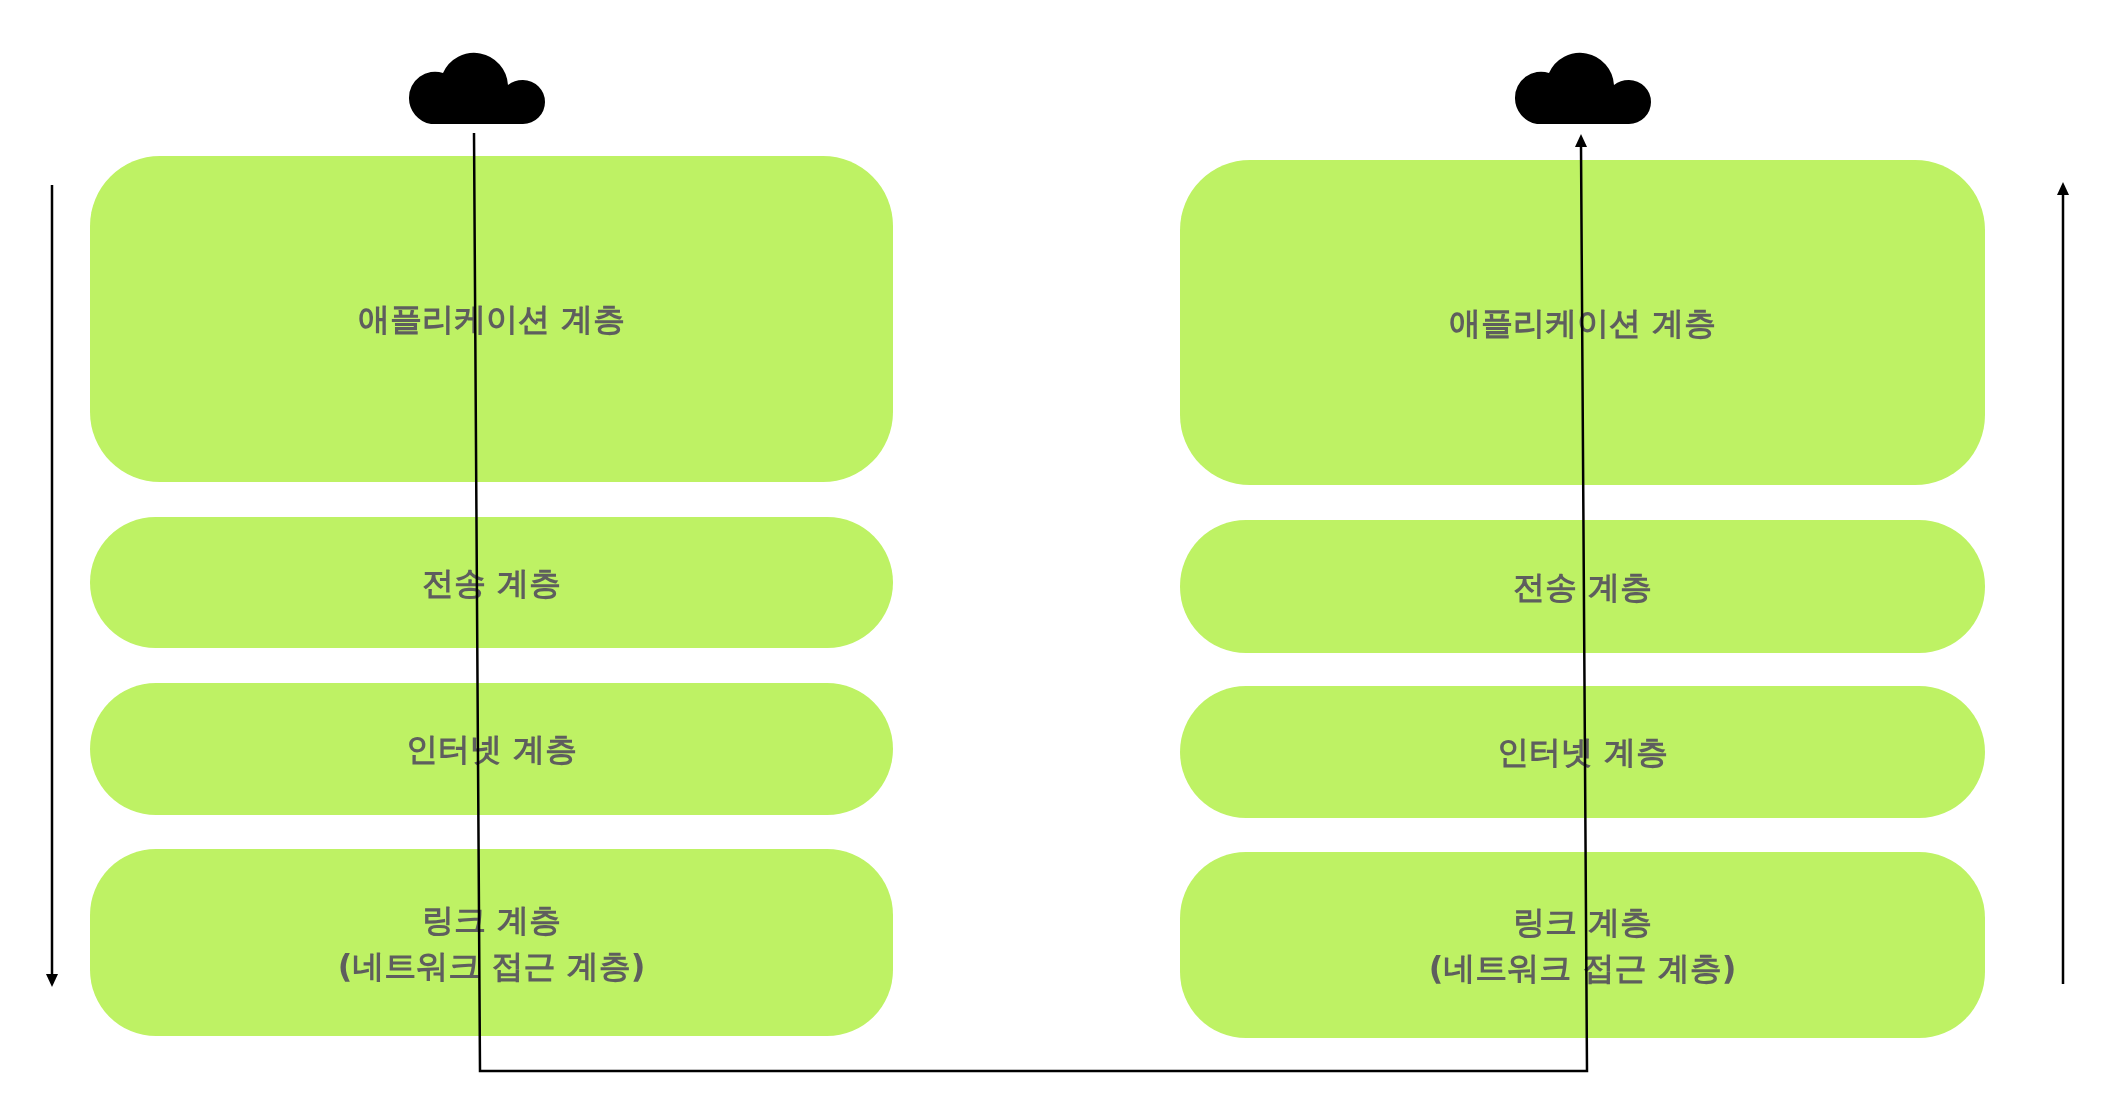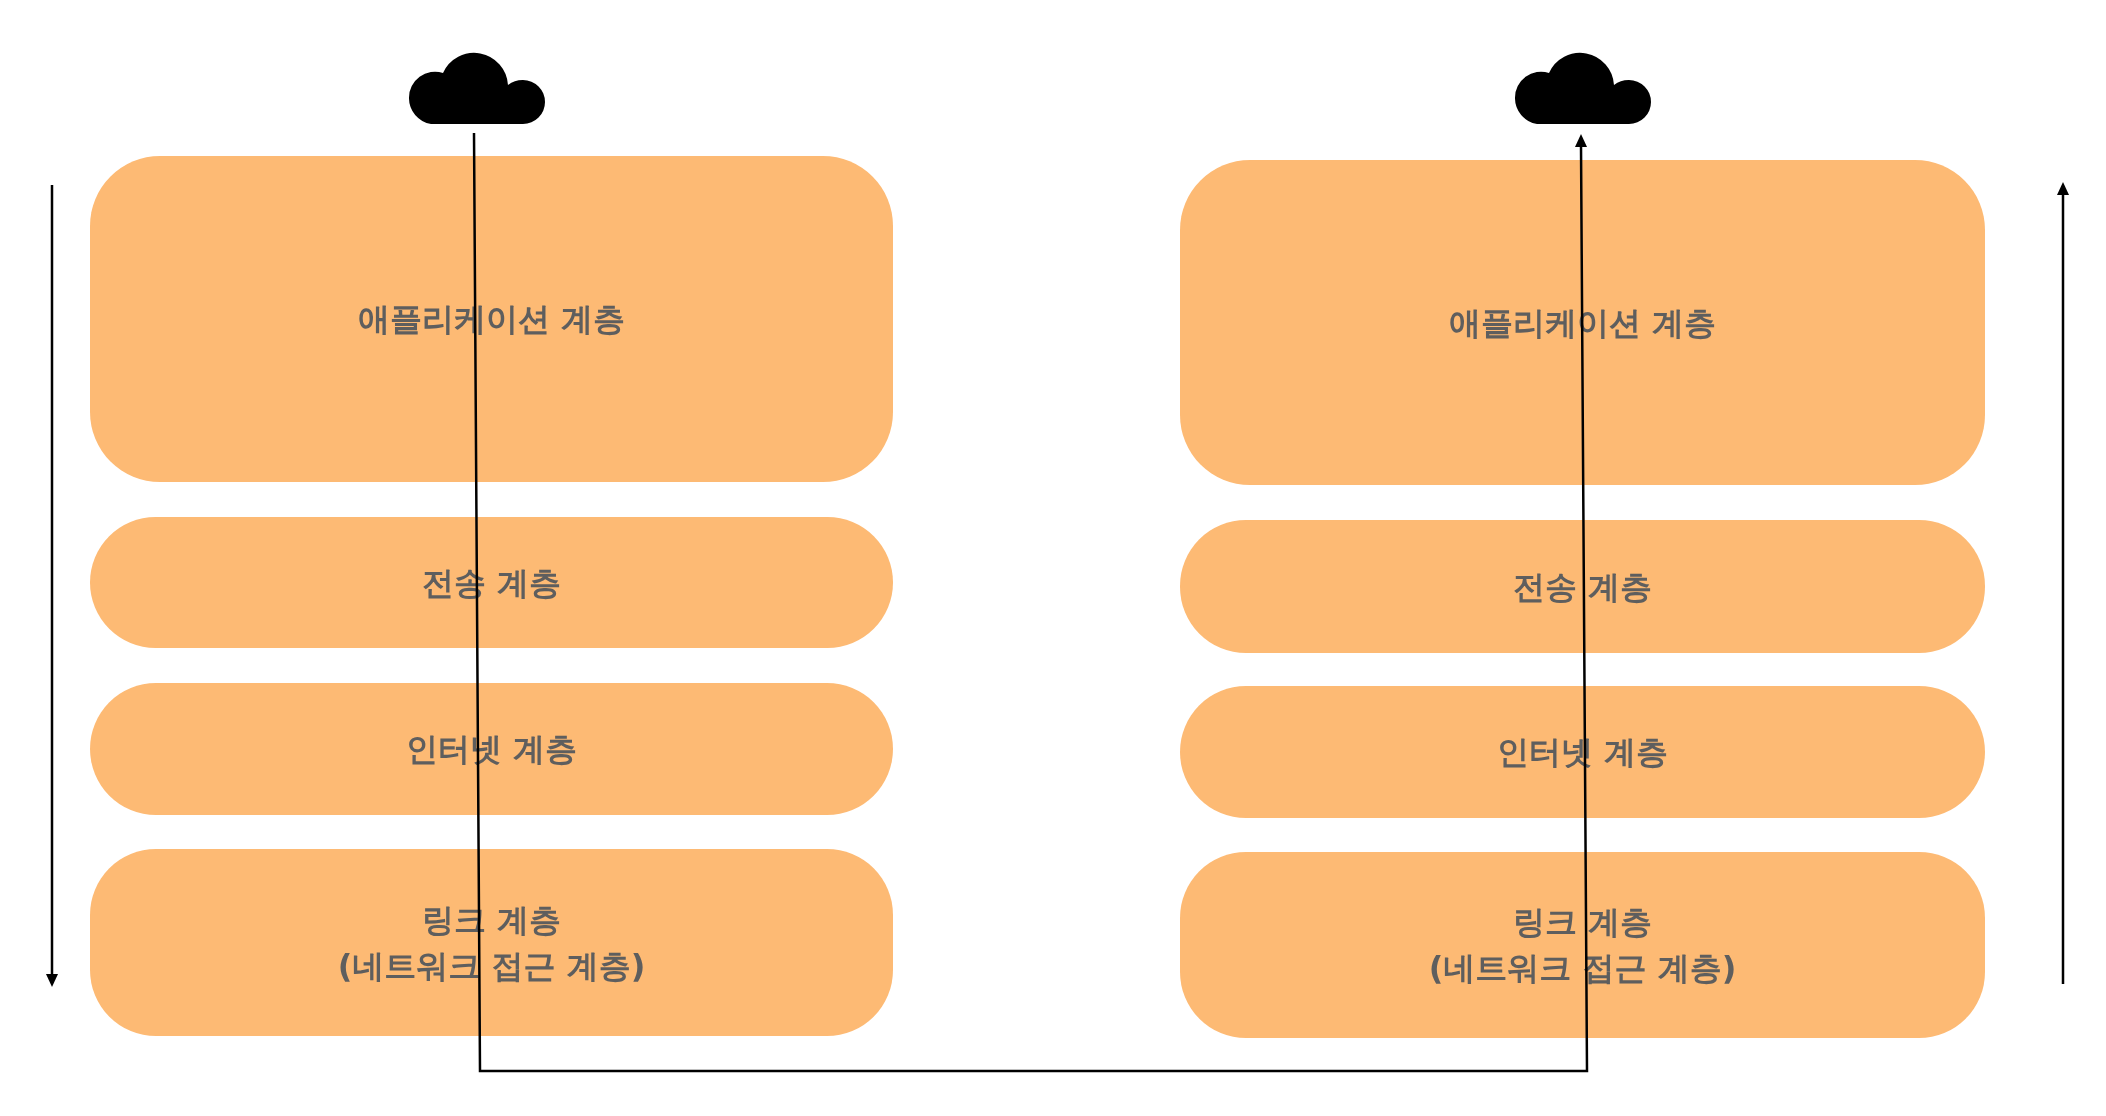--- a/index.html
+++ b/index.html
@@ -1,19 +1,19 @@
 <!DOCTYPE html>
 <html><head>
 <meta charset="utf-8">
 <style>
   html, body { margin: 0; padding: 0; background: #ffffff; }
   body { width: 2106px; height: 1116px; position: relative; overflow: hidden;
          font-family: "DejaVu Sans", "Liberation Sans", sans-serif; }
   .stack { position: absolute; }
-  .layer { position: absolute; background: #fdba74; border-radius: 62px;
+  .layer { position: absolute; background: #bef264; border-radius: 62px;
            display: flex; flex-direction: column; align-items: center; justify-content: center;
            color: #5e5e5e; font-weight: bold; font-size: 32px; line-height: 46px; text-align: center; }
   .layer.app { border-radius: 70px; }
   .layer.pill { border-radius: 66px; }
   .layer span { display: block; white-space: nowrap; }
   svg.overlay { position: absolute; left: 0; top: 0; pointer-events: none; }
   .cloud { position: absolute; }
 </style>
 </head>
 <body>

